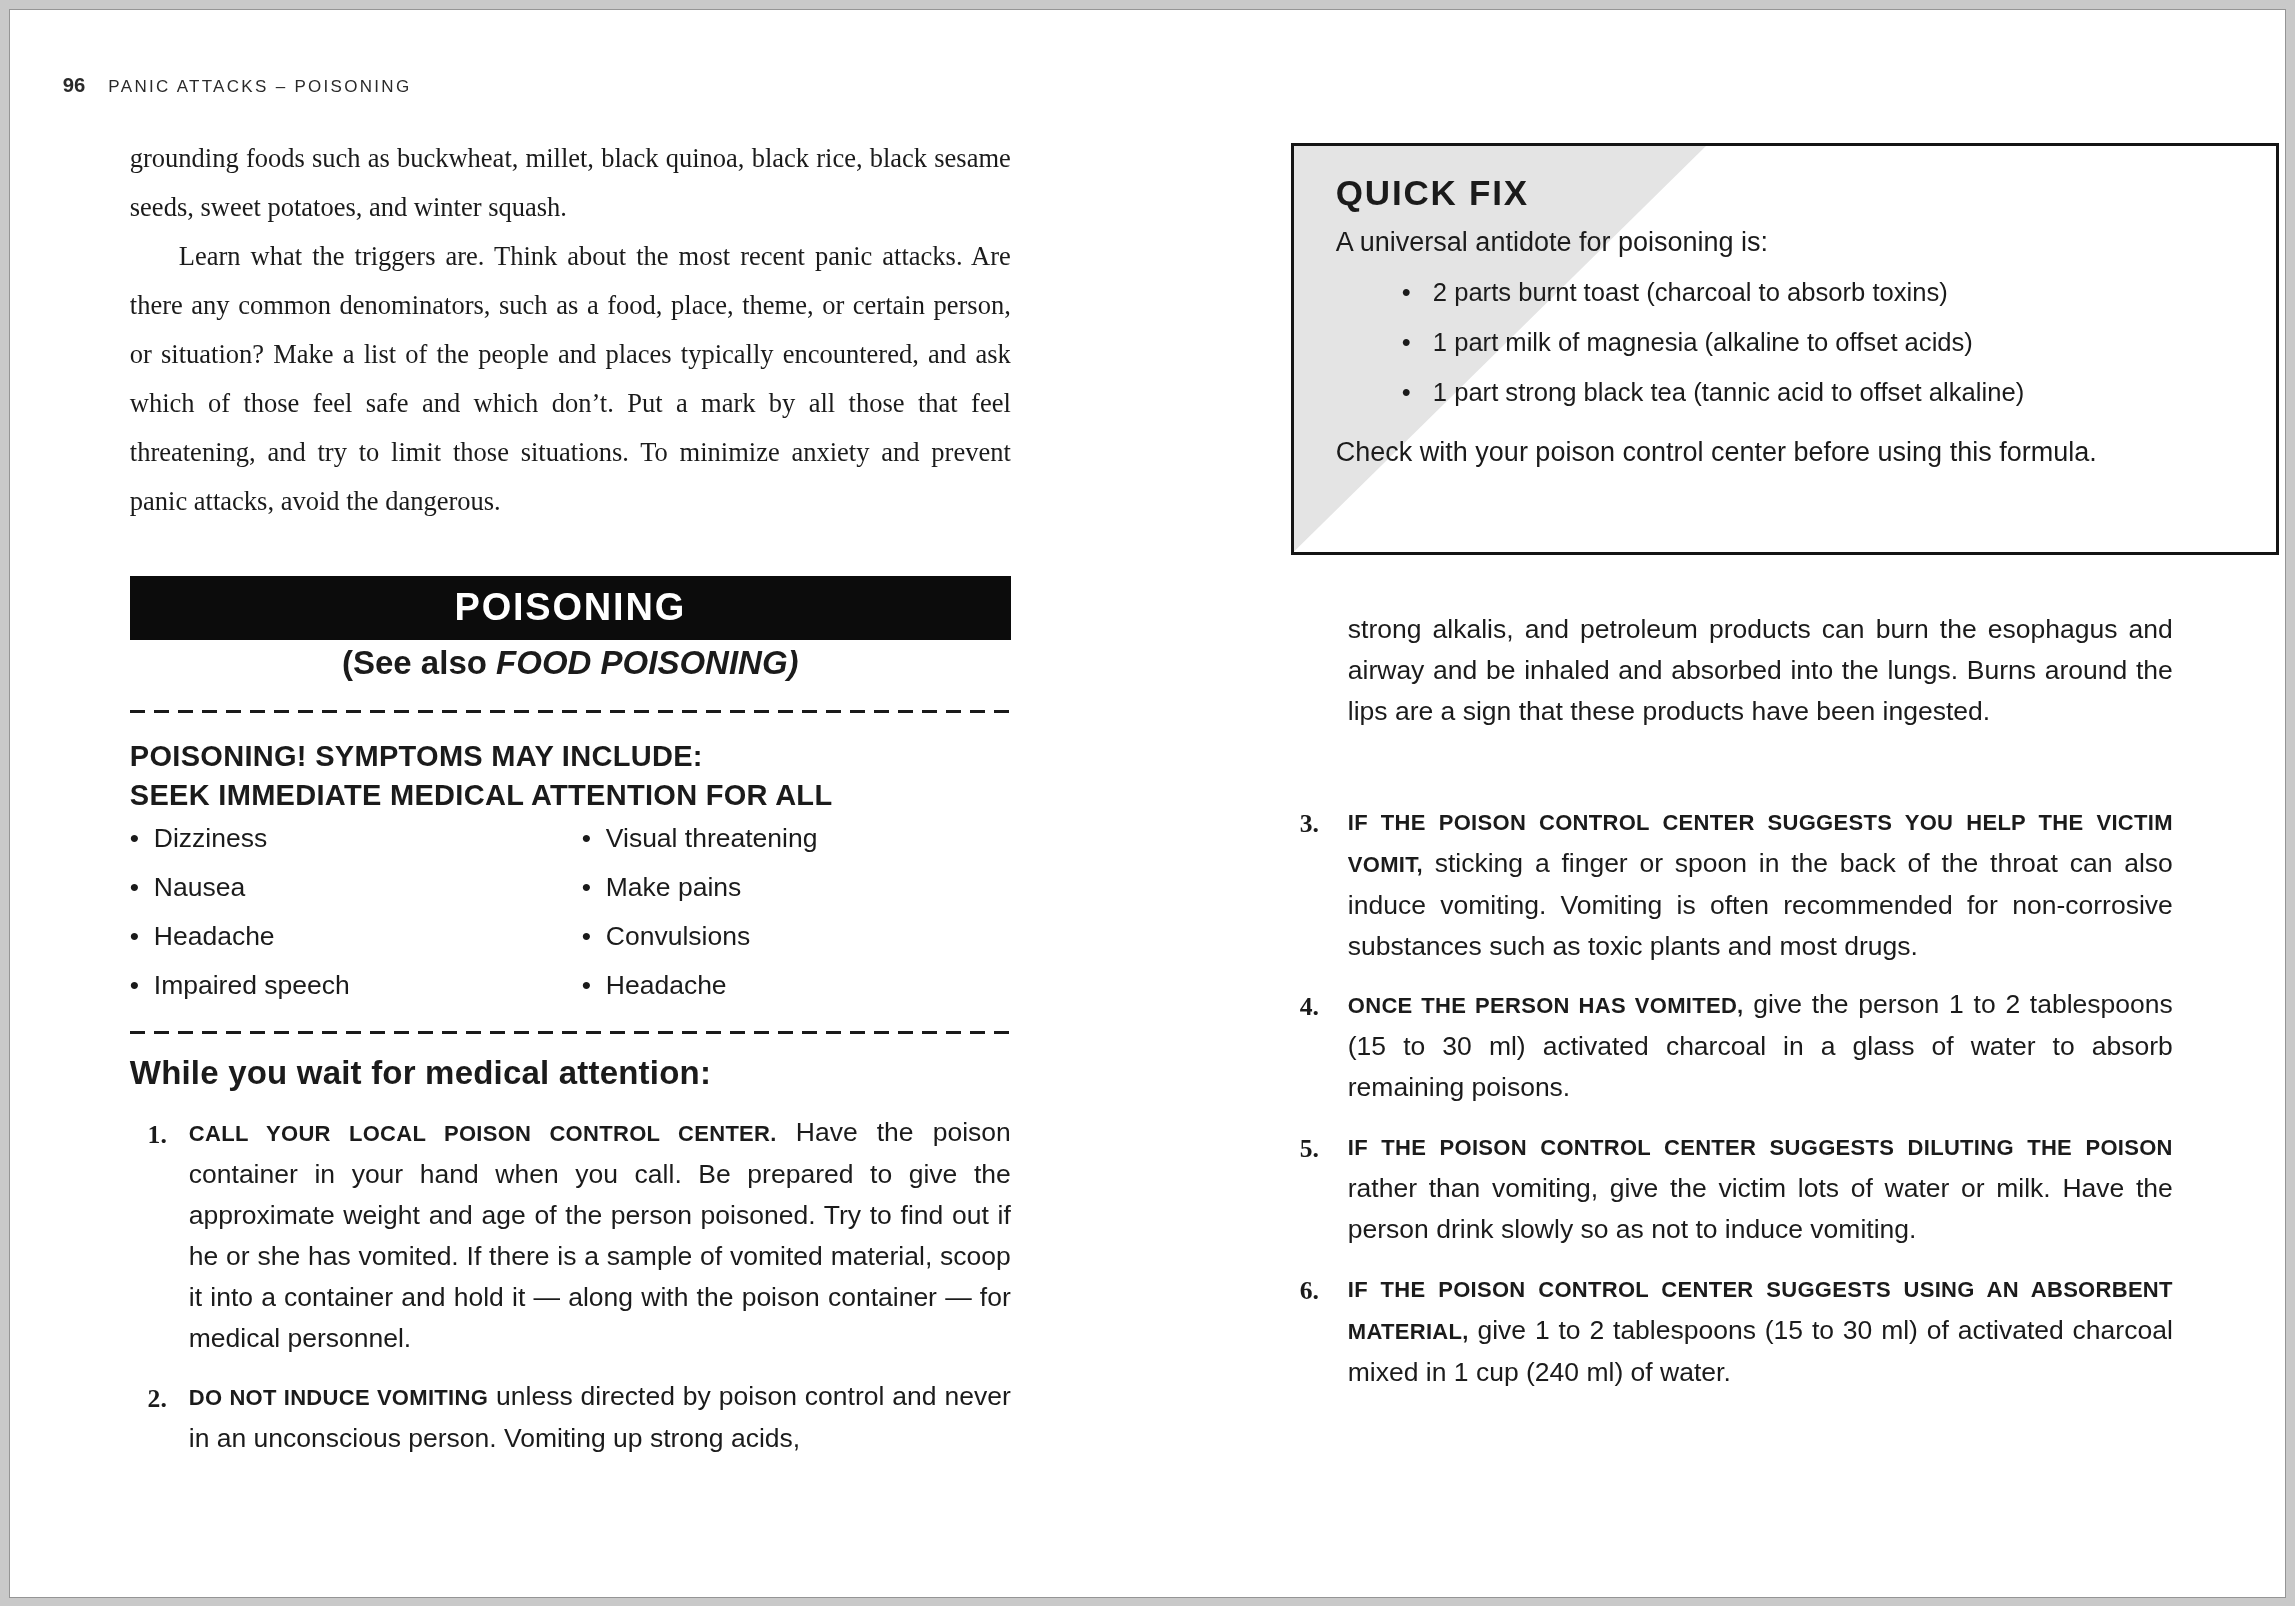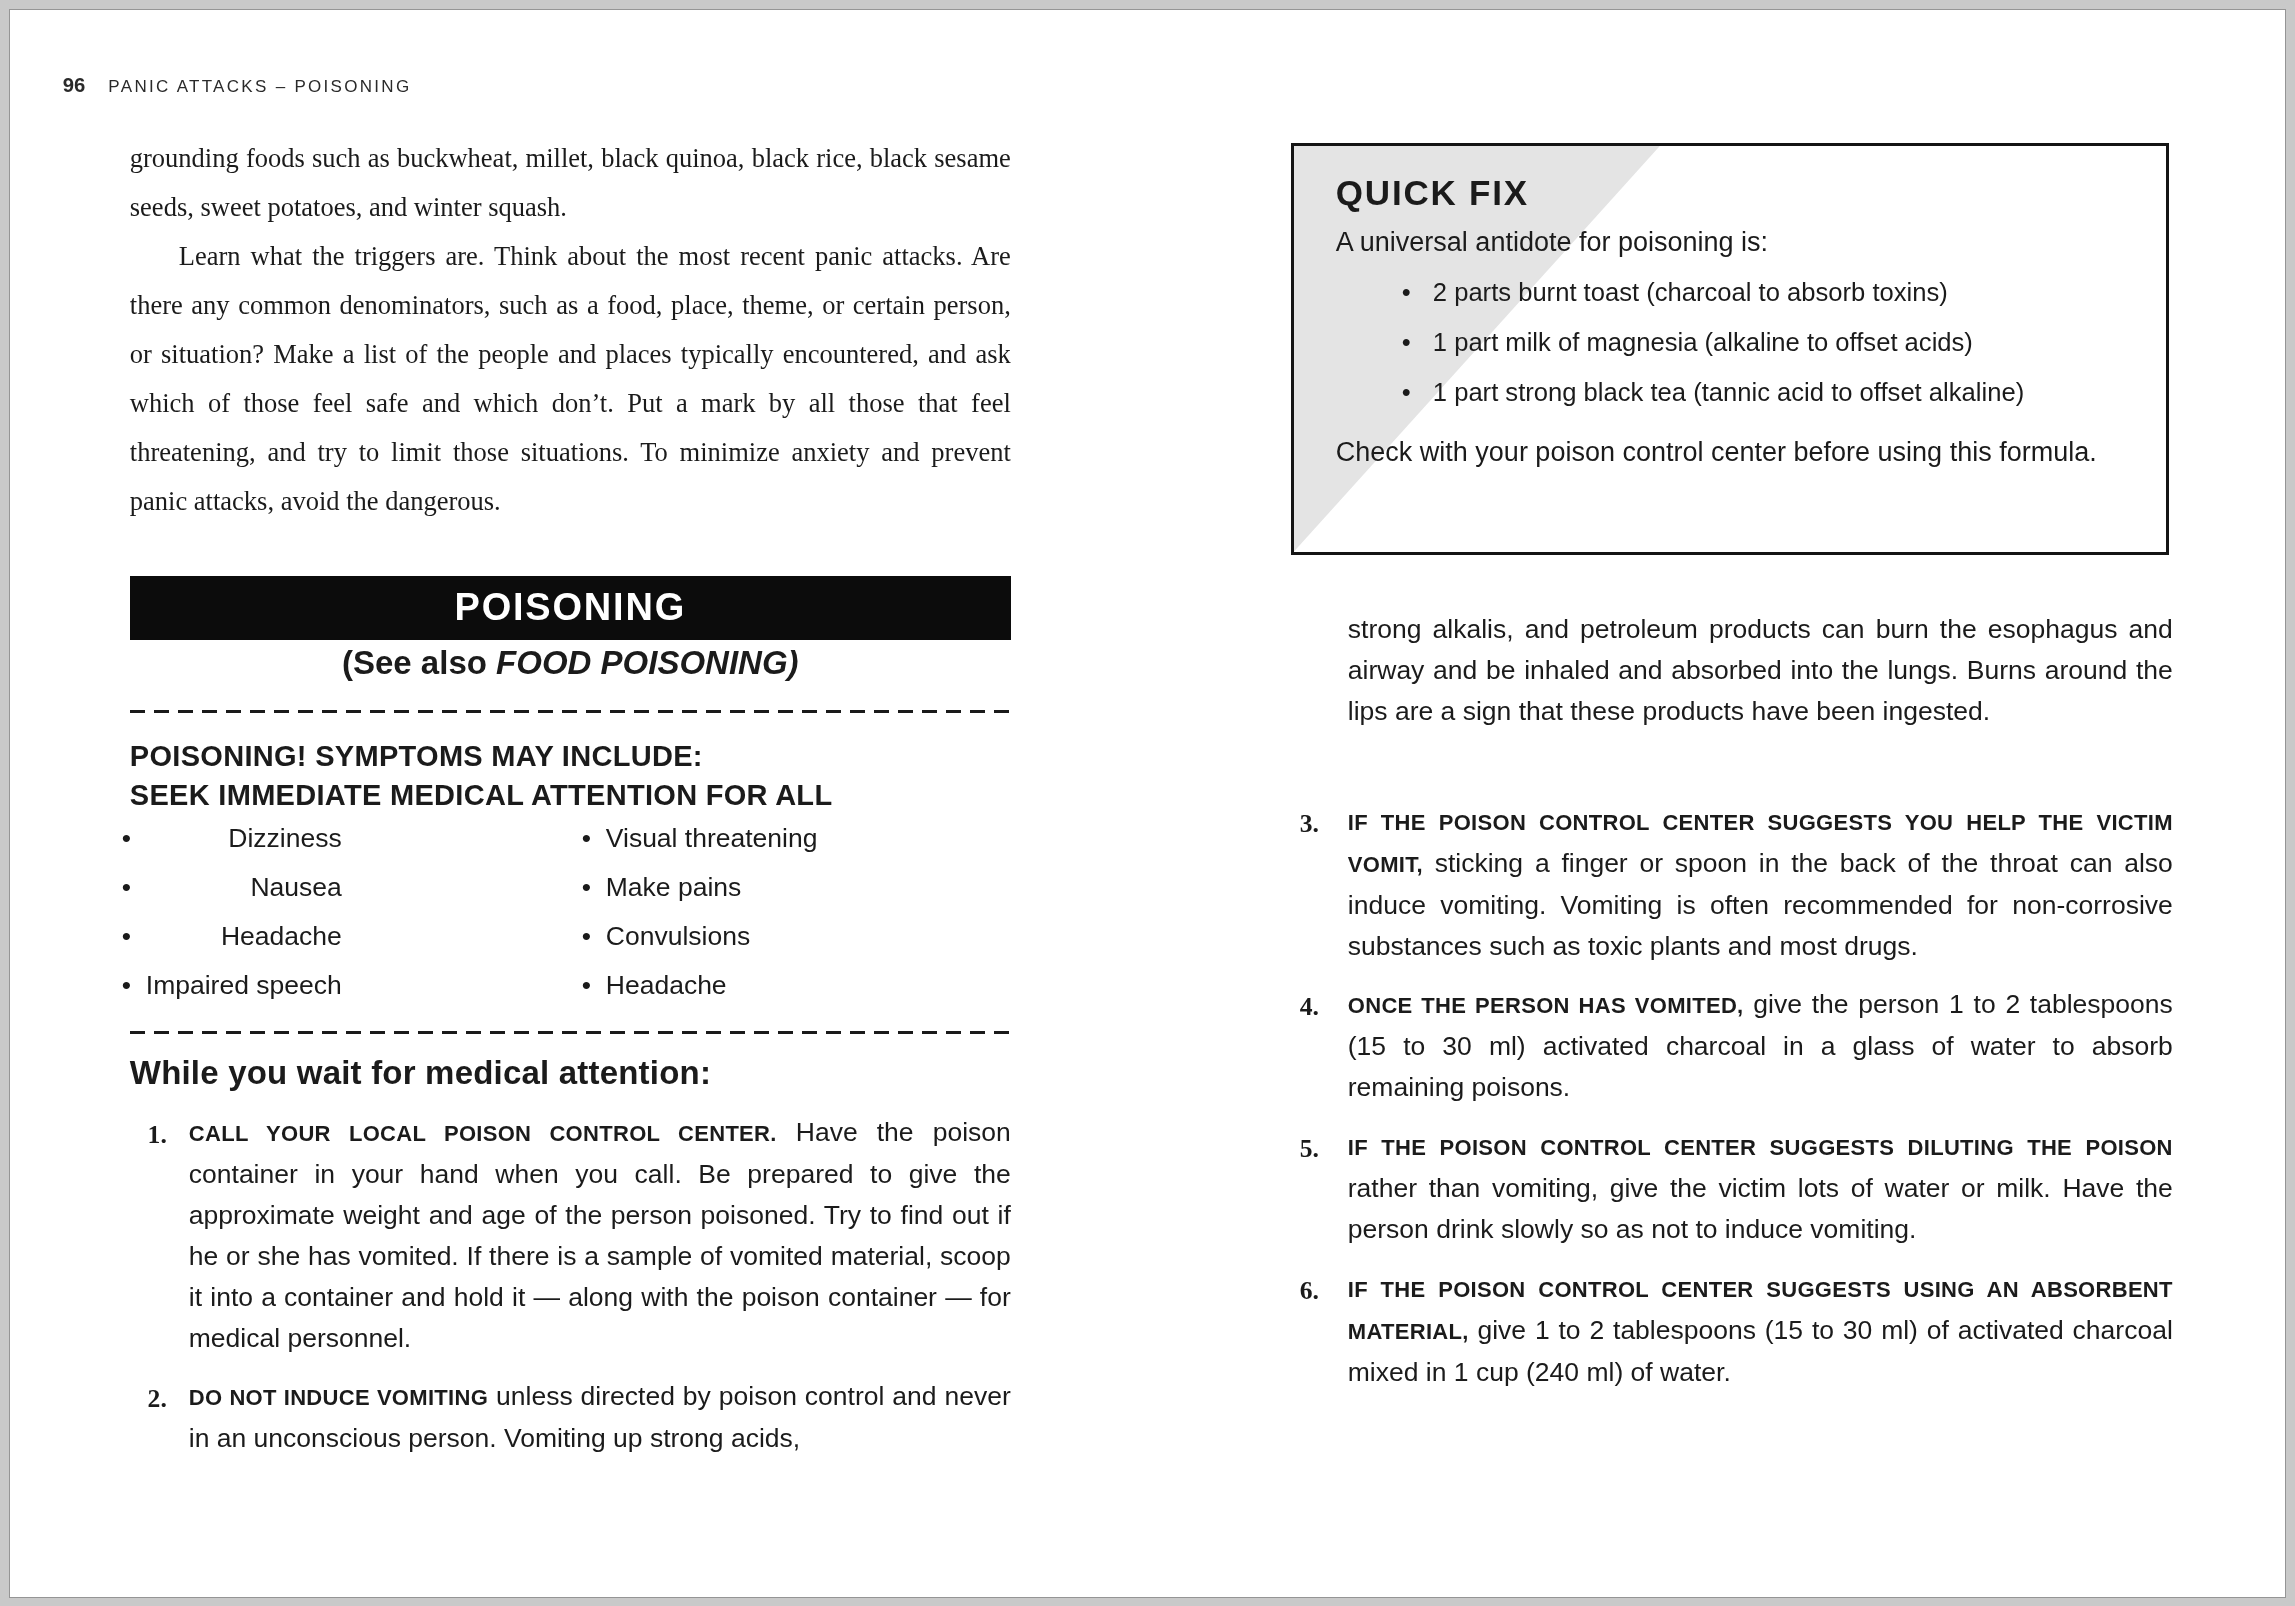--- a/index.html
+++ b/index.html
@@ -25,41 +25,41 @@
   .lp-seealso{position:absolute;left:120px;top:634px;width:881px;text-align:center;font-size:33px;font-weight:bold;}
   .lp-seealso .it{font-style:italic;}
 
   .dash-rule{position:absolute;height:3.5px;width:881px;left:120px;background:repeating-linear-gradient(90deg,#1a1a1a 0 15px,transparent 15px 24px);}
   #dash1{top:700px;}
   #dash2{top:1021px;}
 
   .lp-seek{position:absolute;left:120px;top:727px;width:881px;font-size:29px;font-weight:bold;line-height:39px;letter-spacing:0.3px;}
 
   .symptoms{position:absolute;top:812px;list-style:none;margin:0;padding:0;font-size:26.5px;}
-  #symcol1{left:112px;text-align:right;}
+  #symcol1{left:120px;}
   #symcol2{left:572px;}
   .symptoms li{position:relative;height:49px;line-height:32px;padding-left:24px;}
   .symptoms li::before{content:"\2022";position:absolute;left:0;top:0;}
 
   .lp-wait{position:absolute;left:120px;top:1044px;font-size:33px;font-weight:bold;letter-spacing:0.2px;}
 
   
   .steps{position:absolute;list-style:none;margin:0;padding:0;font-size:26.5px;line-height:41px;}
   #lp-steps{left:129px;top:1102px;width:872px;}
   #lp-steps .step{padding-left:50px;}
   #lp-steps .step-num{left:8.8px;}
   #rp-steps{left:1290px;top:791px;width:873px;}
   #rp-steps .step{padding-left:48px;}
   .step{position:relative;margin-bottom:17.7px;text-align:justify;}
   .step:last-child{margin-bottom:0;}
   .step-num{position:absolute;left:0;top:1.8px;font-family:"Liberation Serif",serif;font-weight:bold;font-size:25.6px;}
   .step-lead{font-weight:bold;font-size:22px;letter-spacing:0.3px;}
 
   
-  .qf{position:absolute;left:1281px;top:133px;width:878px;height:412px;background:#fff;border:3.5px solid var(--box-border,#141414);box-sizing:border-box;}
+  .qf{position:absolute;left:1281px;top:133px;width:988px;height:412px;background:#fff;border:3.5px solid var(--box-border,#141414);box-sizing:border-box;}
   .qf-tri{position:absolute;inset:0;background:var(--triangle,#e4e4e4);clip-path:polygon(0 0,42% 0,0 100%);}
   .qf-inner{position:relative;padding:26.5px 42px 0 42px;}
   .qf-title{margin:0;font-size:35px;font-weight:bold;letter-spacing:1.8px;line-height:41px;}
   .qf-intro{margin:12.4px 0 0 0;font-size:27px;line-height:32px;}
   .qf-list{list-style:none;margin:19.4px 0 0 66px;padding:0;font-size:25.6px;}
   .qf-list li{position:relative;height:50px;line-height:30px;padding-left:31px;}
   .qf-list li::before{content:"\2022";position:absolute;left:0;top:0;}
   .qf-footer{margin:5.3px 0 0 0;font-size:27px;line-height:41px;text-align:justify;}
 
   .rp-cont{position:absolute;left:1338px;top:599px;width:825px;font-size:26.5px;line-height:41px;text-align:justify;}

